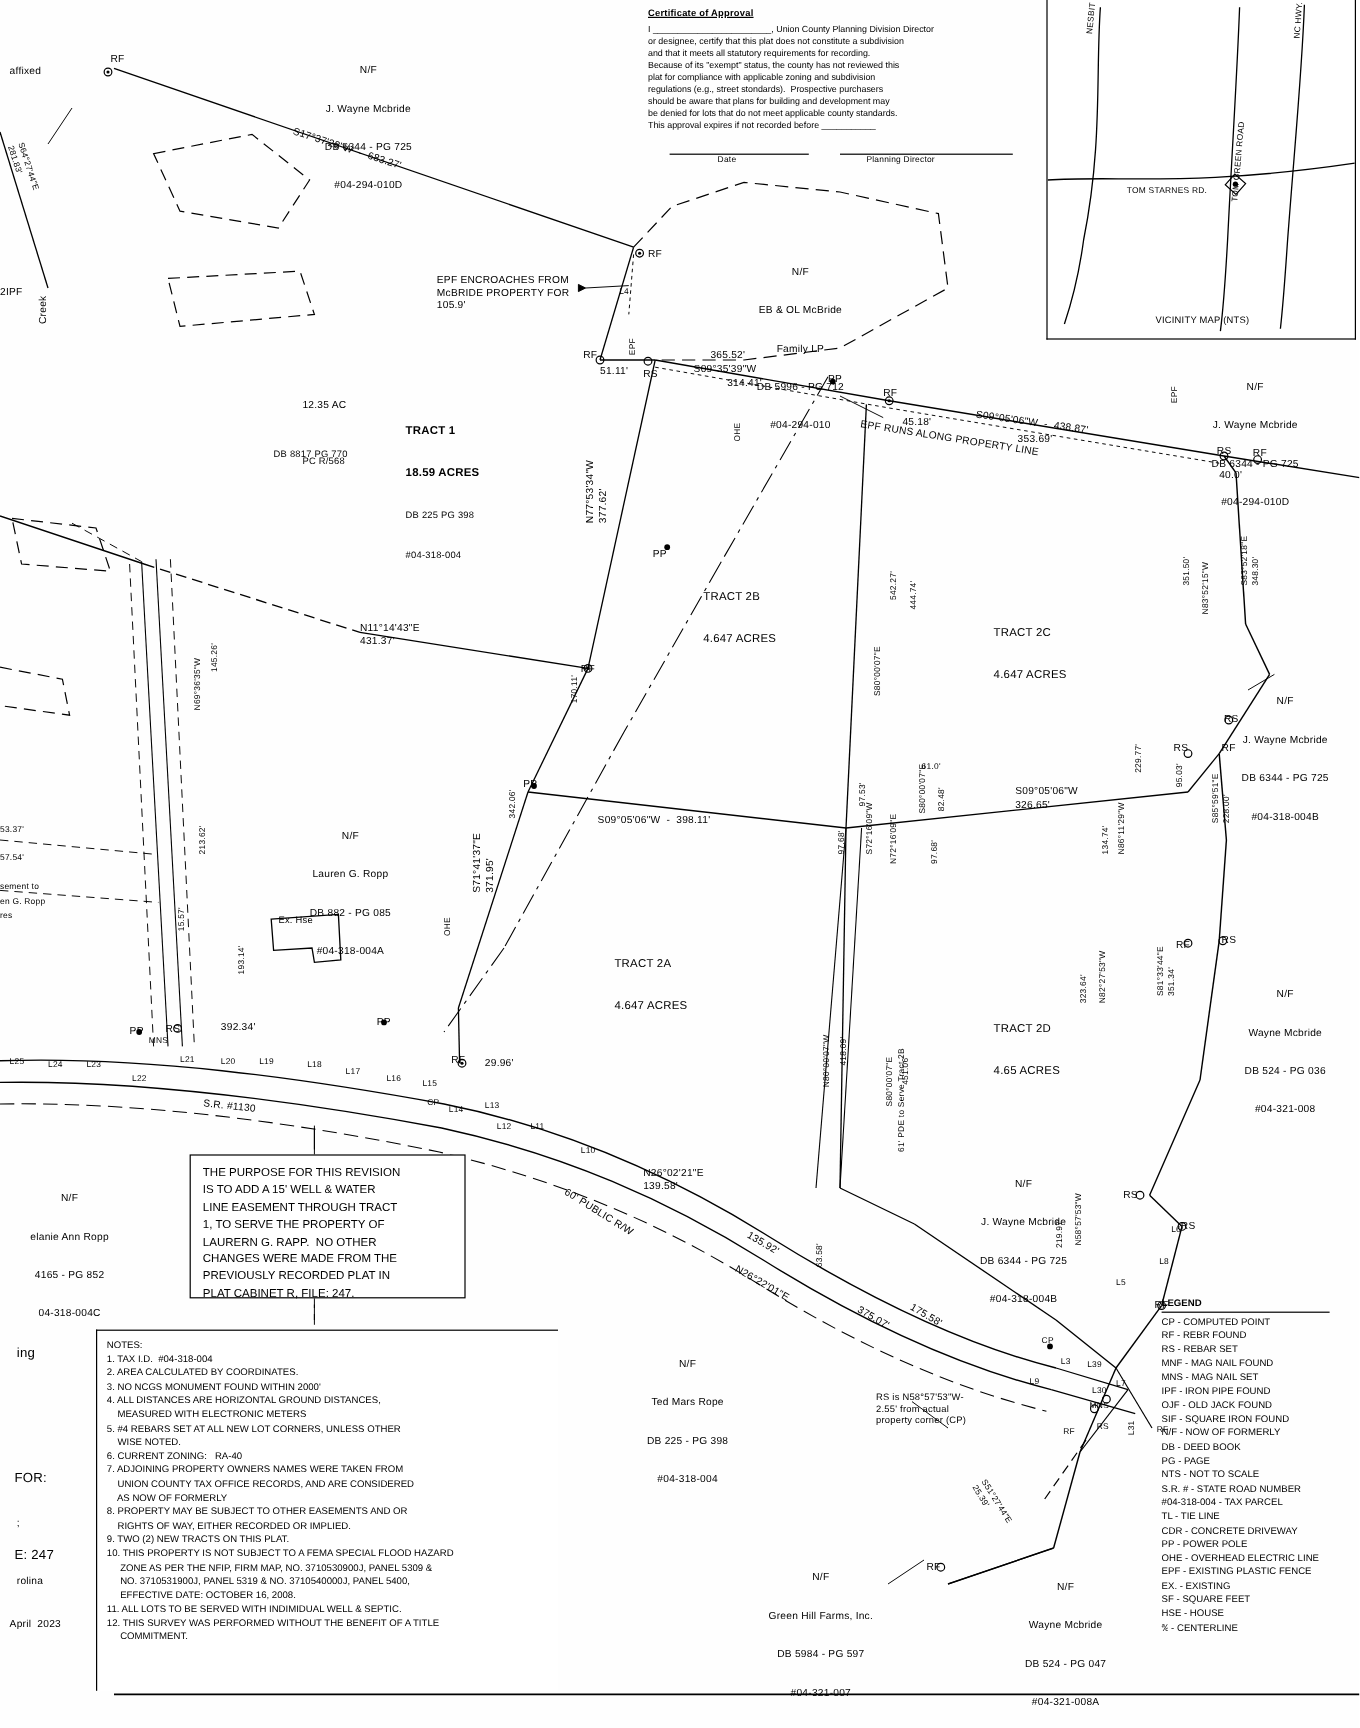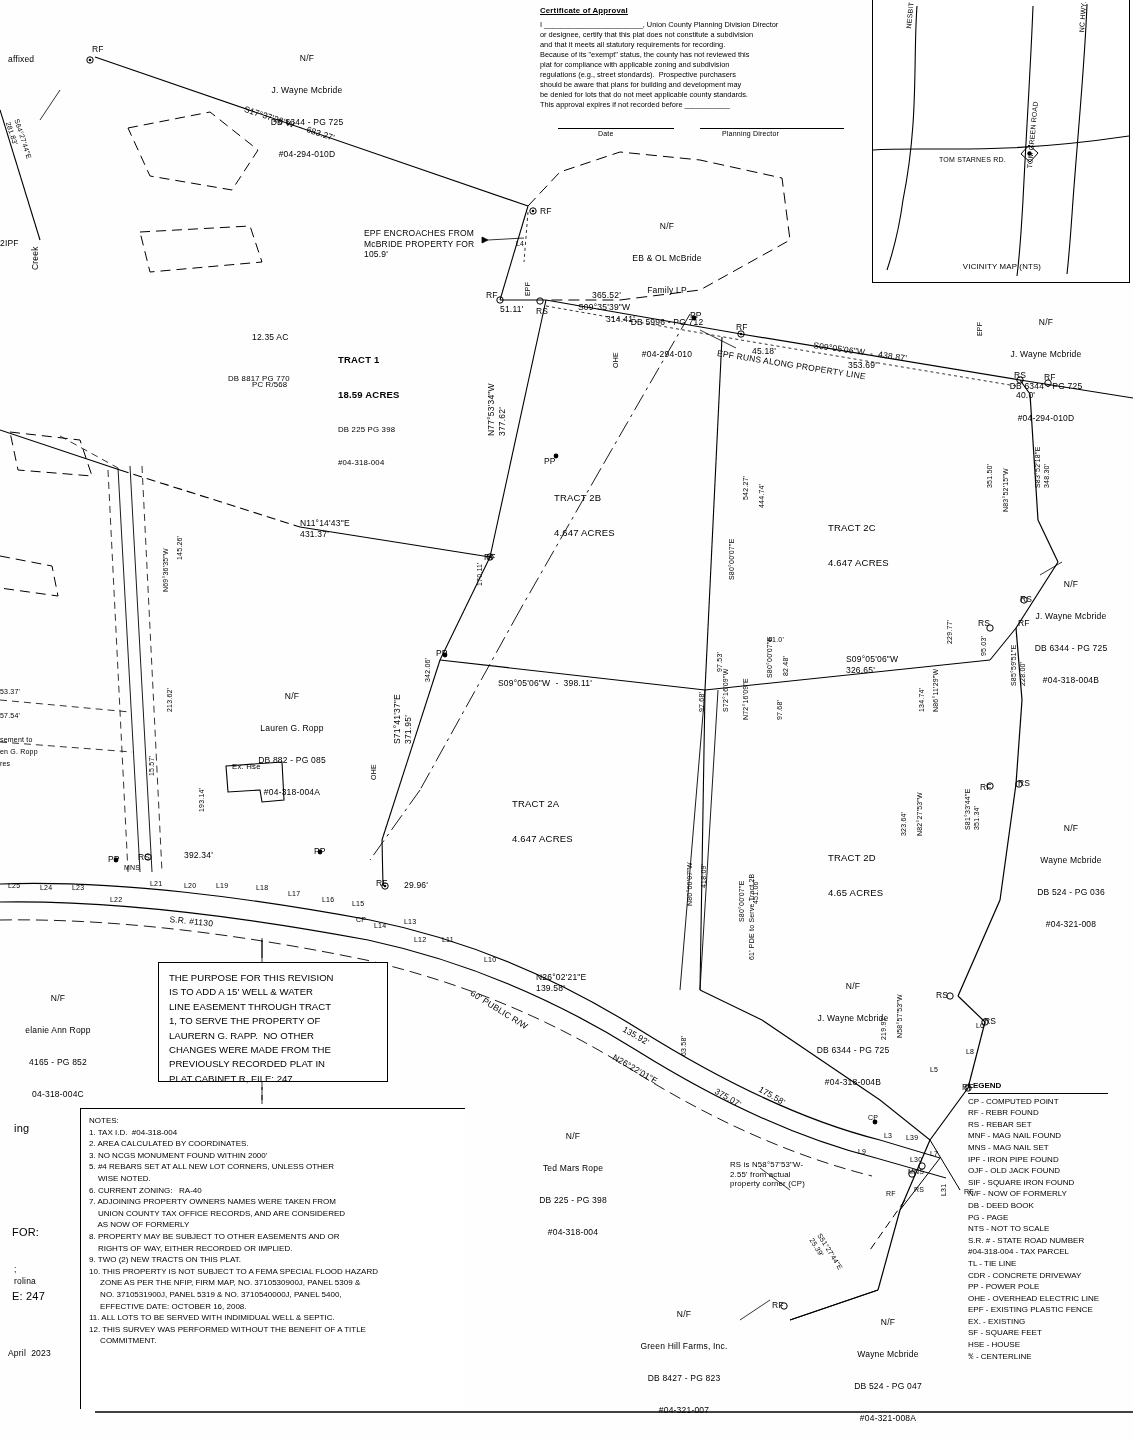--- a/index.html
+++ b/index.html
@@ -334,42 +334,42 @@
   <div class="txt c" style="left:782px; top:960px; width:142px;">
     <div>N/F</div>
     <div>J. Wayne Mcbride</div>
     <div>DB 6344 - PG 725</div>
     <div>#04-318-004B</div>
   </div>
 
   <div class="txt c" style="left:606px; top:1288px; width:156px;">
     <div>N/F</div>
     <div>Green Hill Farms, Inc.</div>
-    <div>DB 8427 - PG 823</div>
+    <div>DB 5984 - PG 597</div>
     <div>#04-321-007</div>
   </div>
 
   <div class="txt c" style="left:820px; top:1296px; width:136px;">
     <div>N/F</div>
     <div>Wayne Mcbride</div>
     <div>DB 524 - PG 047</div>
     <div>#04-321-008A</div>
   </div>
 
   <div class="txt med" style="left:338px; top:330px;">
     <div class="bold">TRACT 1</div>
     <div class="bold">18.59 ACRES</div>
     <div class="txt small" style="position:relative;">DB 225 PG 398</div>
     <div class="txt small" style="position:relative;">#04-318-004</div>
   </div>
   <div class="txt" style="left:252px; top:332px;">12.35 AC</div>
   <div class="txt small" style="left:228px; top:374px;">DB 8817 PG 770</div>
   <div class="txt small" style="left:252px; top:380px;">PC R/568</div>
 
-  <div class="txt med" style="left:554px; top:468px;">
+  <div class="txt med" style="left:586px; top:468px;">
     <div>TRACT 2B</div>
     <div>4.647 ACRES</div>
   </div>
   <div class="txt med" style="left:828px; top:498px;">
     <div>TRACT 2C</div>
     <div>4.647 ACRES</div>
   </div>
   <div class="txt med" style="left:512px; top:774px;">
     <div>TRACT 2A</div>
     <div>4.647 ACRES</div>
@@ -535,20 +535,22 @@
 PREVIOUSLY RECORDED PLAT IN
 PLAT CABINET R, FILE: 247.</div>
   </div>
 
   <div class="box" style="left:80px; top:1108px; width:384px; height:300px; border:none; border-left:1px solid #000; border-top:1px solid #000;">
     <div style="padding:6px 8px;">
       <div class="notes">NOTES:</div>
       <div class="notes" style="white-space:pre;">1. TAX I.D.  #04-318-004</div>
       <div class="notes" style="white-space:pre;">2. AREA CALCULATED BY COORDINATES.</div>
       <div class="notes" style="white-space:pre;">3. NO NCGS MONUMENT FOUND WITHIN 2000'</div>
+      <div class="notes" style="white-space:pre;">4. ALL DISTANCES ARE HORIZONTAL GROUND DISTANCES,
+    MEASURED WITH ELECTRONIC METERS</div>
       <div class="notes" style="white-space:pre;">5. #4 REBARS SET AT ALL NEW LOT CORNERS, UNLESS OTHER
     WISE NOTED.</div>
       <div class="notes" style="white-space:pre;">6. CURRENT ZONING:   RA-40</div>
       <div class="notes" style="white-space:pre;">7. ADJOINING PROPERTY OWNERS NAMES WERE TAKEN FROM
     UNION COUNTY TAX OFFICE RECORDS, AND ARE CONSIDERED
     AS NOW OF FORMERLY</div>
       <div class="notes" style="white-space:pre;">8. PROPERTY MAY BE SUBJECT TO OTHER EASEMENTS AND OR
     RIGHTS OF WAY, EITHER RECORDED OR IMPLIED.</div>
       <div class="notes" style="white-space:pre;">9. TWO (2) NEW TRACTS ON THIS PLAT.</div>
       <div class="notes" style="white-space:pre;">10. THIS PROPERTY IS NOT SUBJECT TO A FEMA SPECIAL FLOOD HAZARD
@@ -588,21 +590,21 @@
       <div class="legend">SF  -  SQUARE FEET</div>
       <div class="legend">HSE  -  HOUSE</div>
       <div class="legend">℀  -  CENTERLINE</div>
     </div>
   </div>
 
   <div class="txt" style="left:8px; top:54px;">affixed</div>
   <div class="txt big" style="left:14px; top:1122px;">ing</div>
   <div class="txt big" style="left:12px; top:1226px;">FOR:</div>
   <div class="txt big" style="left:12px; top:1290px;">E: 247</div>
-  <div class="txt" style="left:14px; top:1276px;">rolina</div>
+  <div class="txt" style="left:14px; top:1312px;">rolina</div>
   <div class="txt" style="left:8px; top:1348px;">April  2023</div>
   <div class="txt" style="left:14px; top:1264px;">;</div>
   <div class="txt" style="left:0px; top:238px;">2IPF</div>
   <div class="txt rot90" style="left:30px; top:270px;">Creek</div>
   <div class="txt tiny" style="left:0px; top:688px;">53.37'</div>
   <div class="txt tiny" style="left:0px; top:712px;">57.54'</div>
   <div class="txt tiny" style="left:0px; top:736px;">sement to</div>
   <div class="txt tiny" style="left:0px; top:748px;">en G. Ropp</div>
   <div class="txt tiny" style="left:0px; top:760px;">res</div>
 

